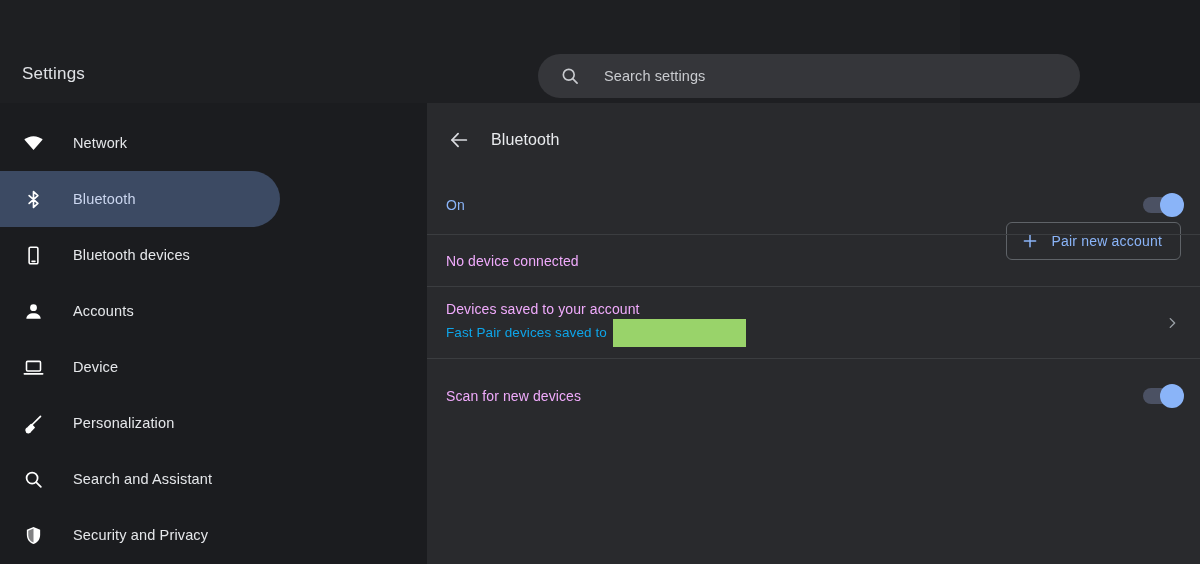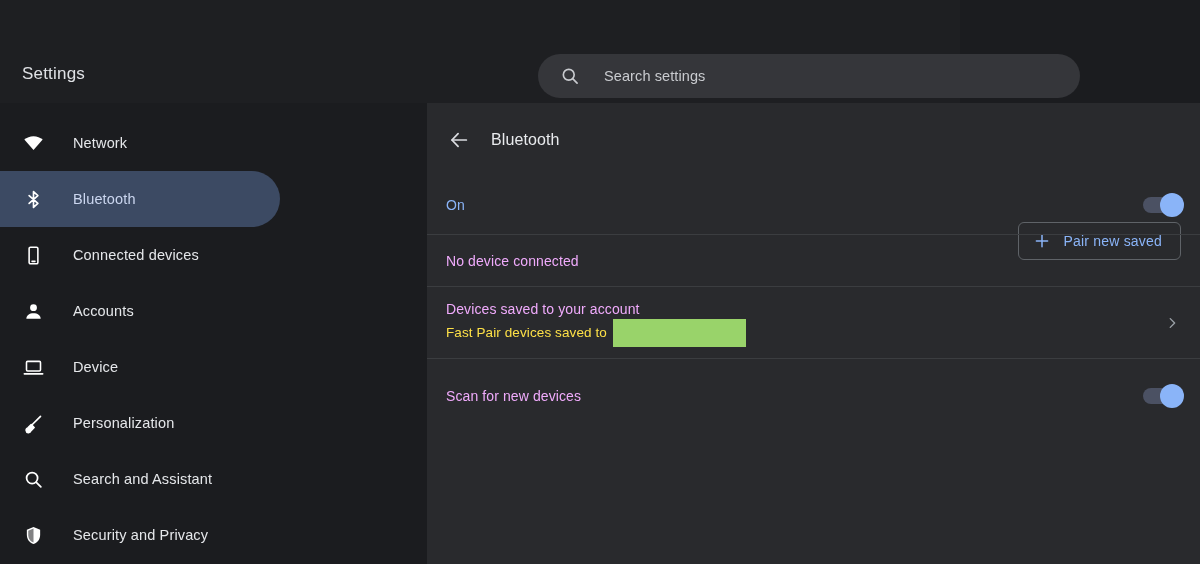--- a/index.html
+++ b/index.html
@@ -151,21 +151,21 @@
   .row-main { flex: 1 1 auto; min-width: 0; }
   .row-title {
     font-size: 14px;
     color: #f0abfc;
     letter-spacing: .1px;
     line-height: 20px;
   }
   .row-title.accent { color: #8ab4f8; }
   .row-sub {
     font-size: 13.5px;
-    color: #fde047;
+    color: #0ea5e9;
     letter-spacing: .1px;
     line-height: 20px;
     display: flex;
     align-items: center;
   }
   .redaction {
     display: inline-block;
     width: 133px;
     height: 28px;
     background: #99d36a;
@@ -239,21 +239,21 @@
       <span class="nav-label">Bluetooth</span>
     </div>
 
     <div class="nav-item">
       <span class="nav-icon">
         <svg viewBox="0 0 24 24" width="21" height="21" fill="none" stroke="#ffffff" stroke-width="1.8">
           <rect x="7" y="2.5" width="10" height="19" rx="1.6"></rect>
           <line x1="10.3" y1="18.7" x2="13.7" y2="18.7" stroke-linecap="round"></line>
         </svg>
       </span>
-      <span class="nav-label">Connected devices</span>
+      <span class="nav-label">Bluetooth devices</span>
     </div>
 
     <div class="nav-item">
       <span class="nav-icon">
         <svg viewBox="0 0 24 24" width="21" height="21" fill="#ffffff">
           <circle cx="12" cy="7.6" r="3.9"></circle>
           <path d="M3.8 20.2c0-4 3.7-6.3 8.2-6.3s8.2 2.3 8.2 6.3H3.8z"></path>
         </svg>
       </span>
       <span class="nav-label">Accounts</span>
@@ -313,21 +313,21 @@
       <span class="page-title">Bluetooth</span>
     </div>
 
     <div class="pair-btn">
       <span class="plus">
         <svg viewBox="0 0 24 24" width="18" height="18" fill="none" stroke="#8ab4f8" stroke-width="2" stroke-linecap="round">
           <line x1="12" y1="4.5" x2="12" y2="19.5"></line>
           <line x1="4.5" y1="12" x2="19.5" y2="12"></line>
         </svg>
       </span>
-      <span class="pair-label">Pair new saved</span>
+      <span class="pair-label">Pair new account</span>
     </div>
 
     <div class="row no-border" id="row-on">
       <div class="row-main">
         <div class="row-title accent">On</div>
       </div>
       <div class="toggle">
         <span class="knob"></span>
       </div>
     </div>

